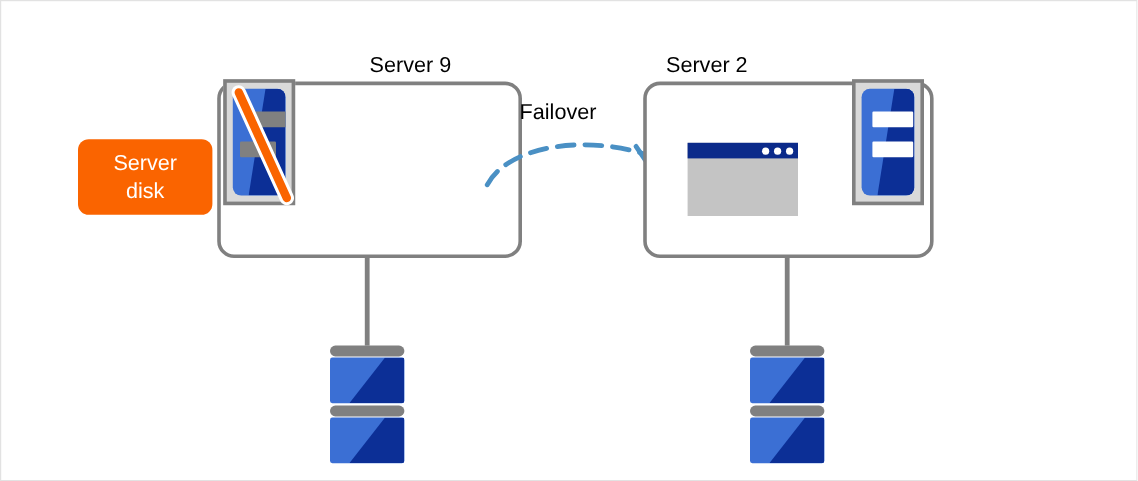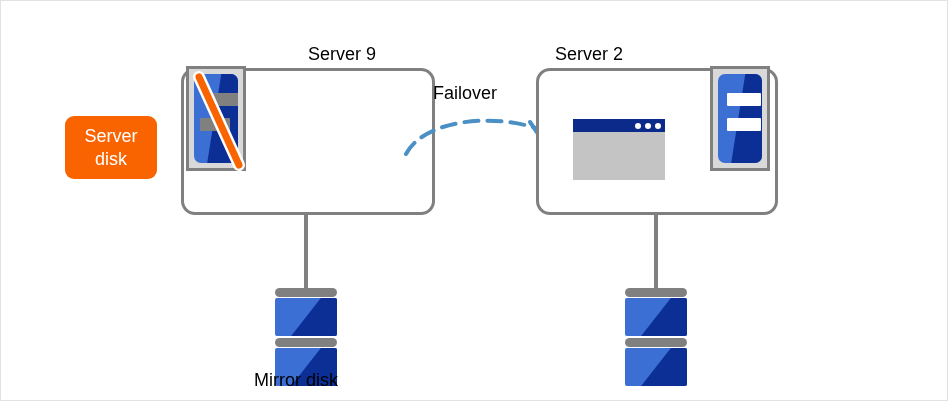--- a/index.html
+++ b/index.html
@@ -32,21 +32,21 @@
   .label-server1 { left: 307px; top: 42px; }
   .label-server2 { left: 554px; top: 42px; }
   .label-failover { left: 432px; top: 81px; }
   .label-appa { left: 550px; top: 94px; }
   .label-mirrordisk { left: 253px; top: 368px; }
 
   
   .badge-serverdown {
     left: 64px;
     top: 115px;
-    width: 92px;
+    width: 112px;
     height: 63px;
     background: #fa6400;
     border-radius: 9px;
     color: #ffffff;
     font-size: 18px;
     line-height: 23px;
     display: flex;
     flex-direction: column;
     align-items: center;
     justify-content: center;
@@ -242,15 +242,14 @@
     <div class="disk-slab"></div>
   </div>
 
   <div class="abs disk-stack disk-right">
     <div class="disk-cap"></div>
     <div class="disk-slab"></div>
     <div class="disk-cap"></div>
     <div class="disk-slab"></div>
   </div>
 
-  <div class="abs label label-mirrordisk">Mirror disk</div>
 
 </div>
 
 </body></html>

